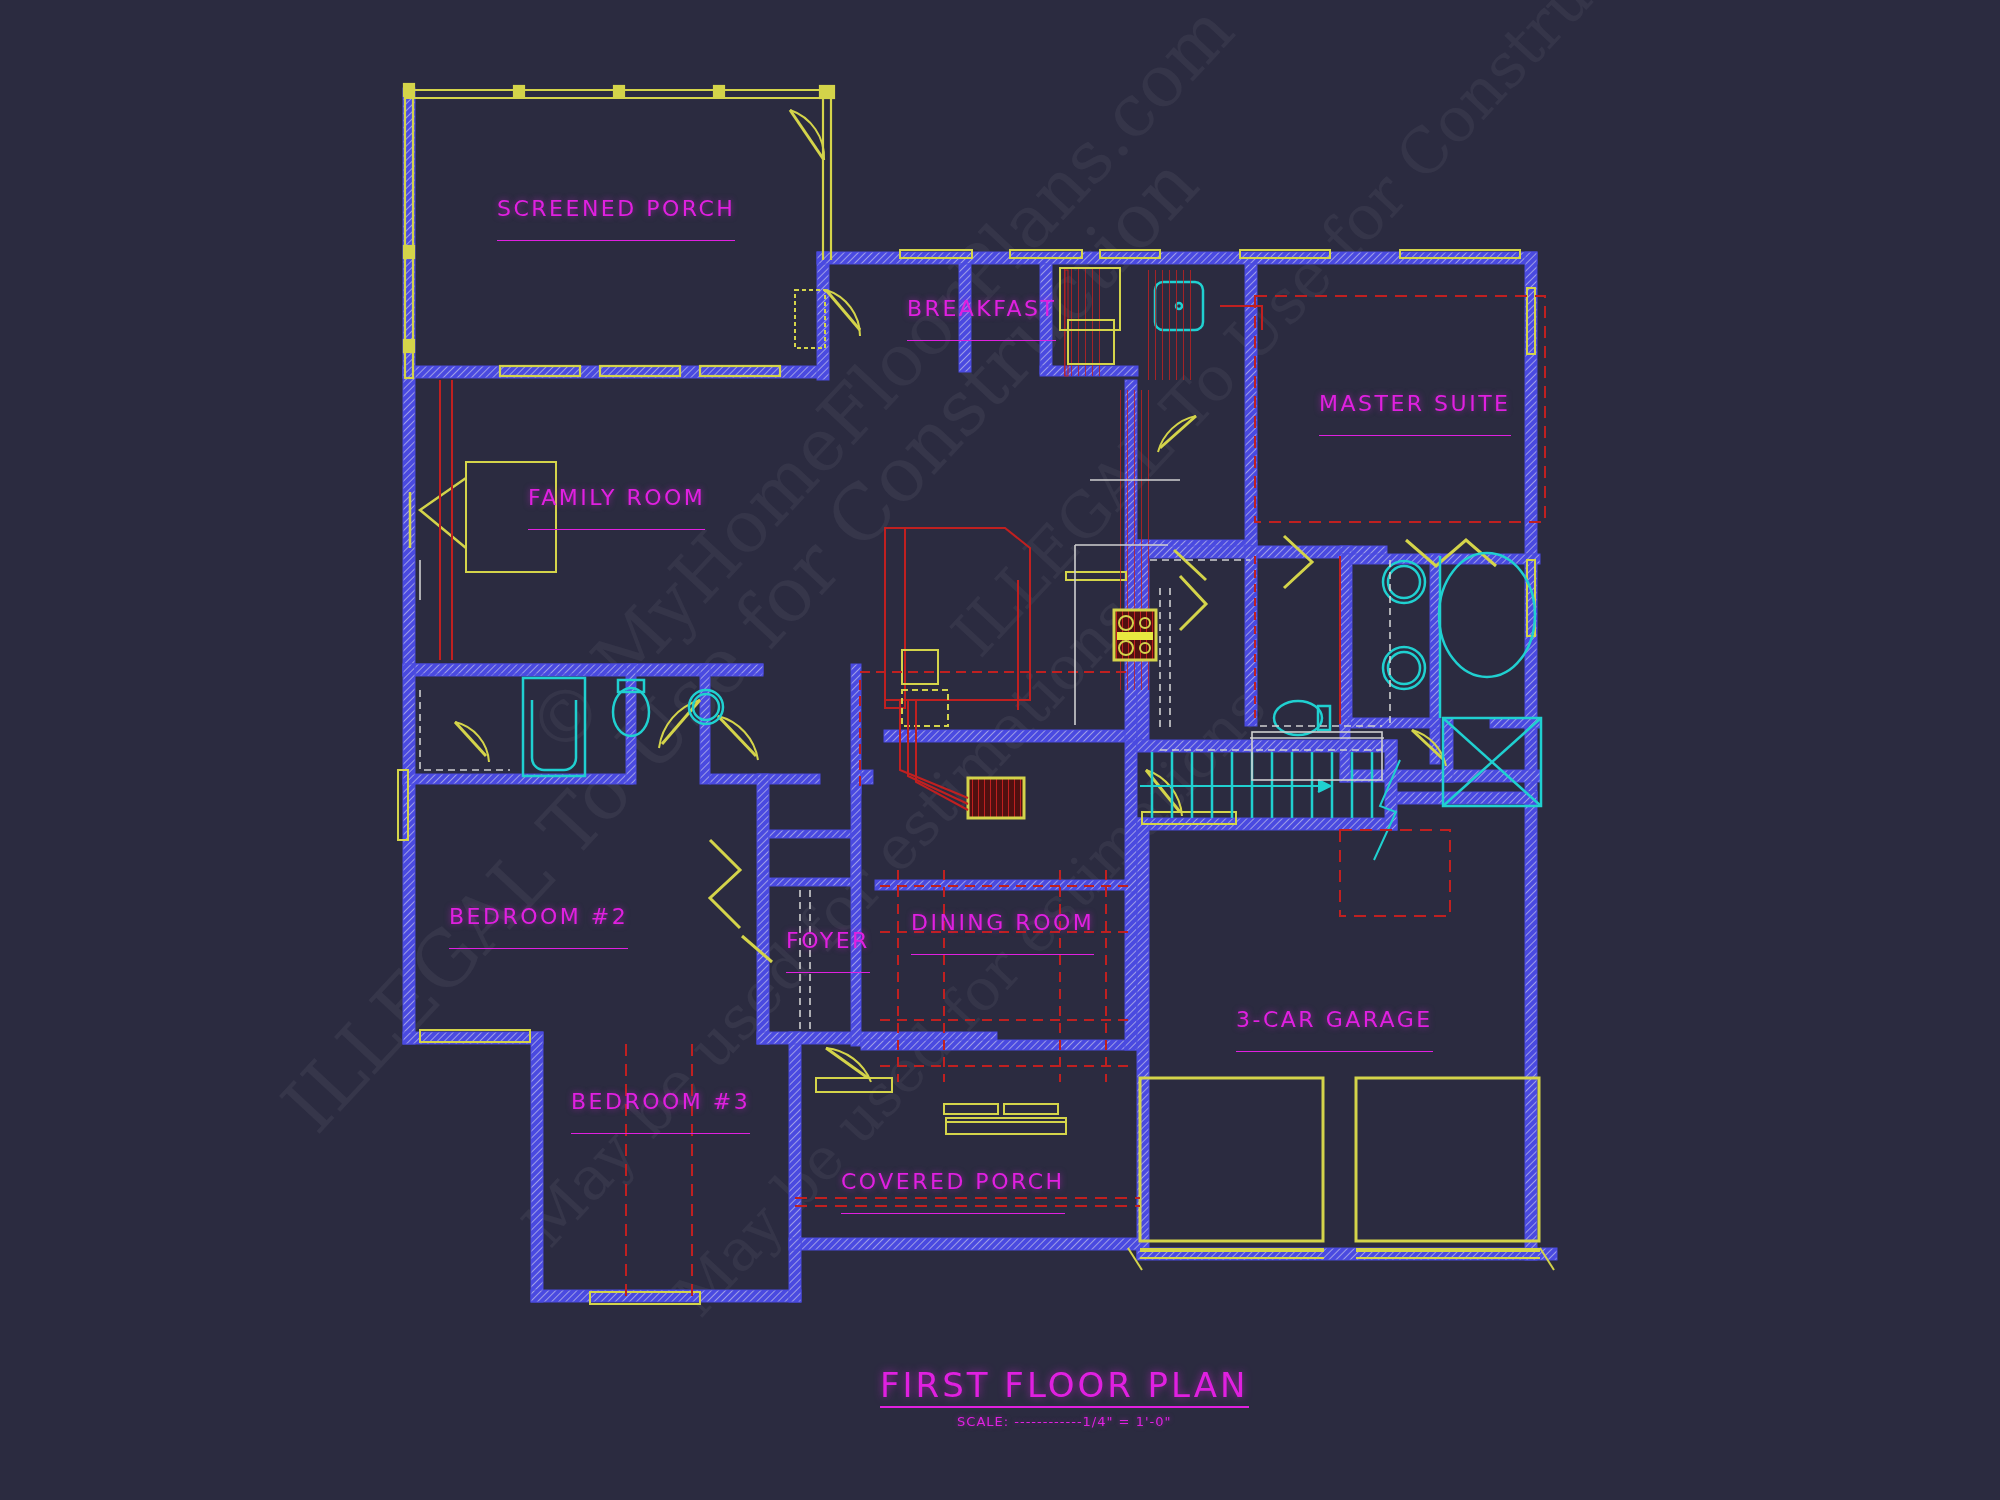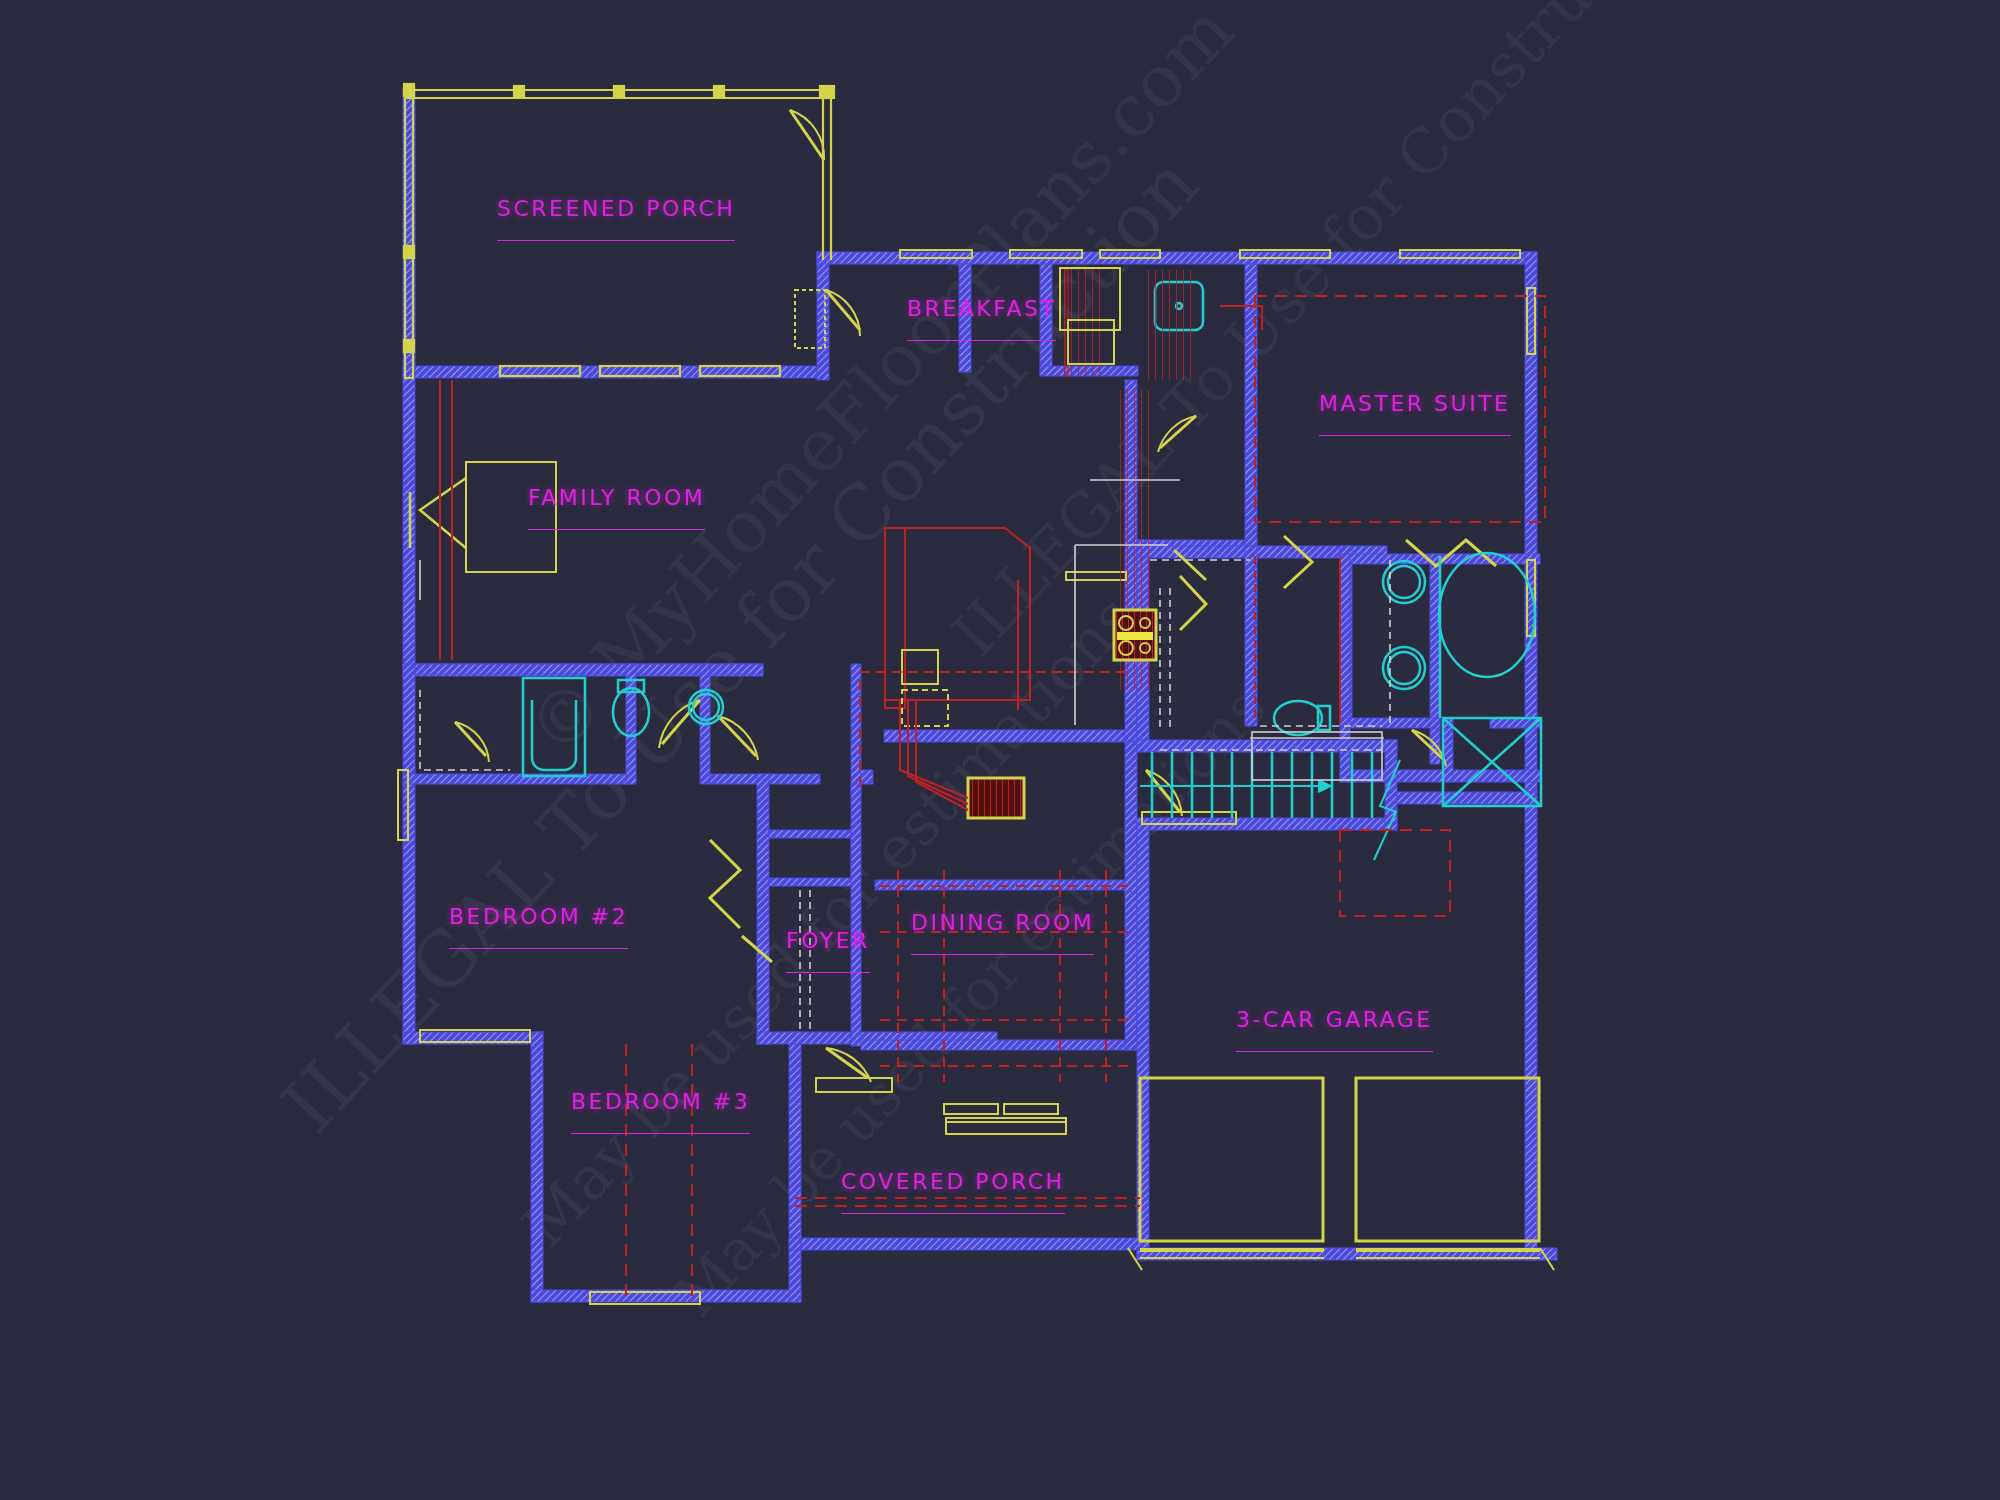--- a/index.html
+++ b/index.html
@@ -411,14 +411,18 @@
   <div class="roomlabel" style="left:786px;top:930px;text-align:right;">FOYER</div>
 
   <div class="roomlabel" style="left:911px;top:912px;">DINING ROOM</div>
 
   <div class="roomlabel" style="left:1236px;top:1009px;">3-CAR GARAGE</div>
 
   <div class="roomlabel" style="left:571px;top:1091px;">BEDROOM #3</div>
 
   <div class="roomlabel" style="left:841px;top:1171px;">COVERED PORCH</div>
 
+  <div id="title-block">
+    <div id="plan-title">FIRST FLOOR PLAN</div>
+    <div id="plan-scale">SCALE: ------------1/4" = 1'-0"</div>
+  </div>
 
 </div>
 
 </body></html>

